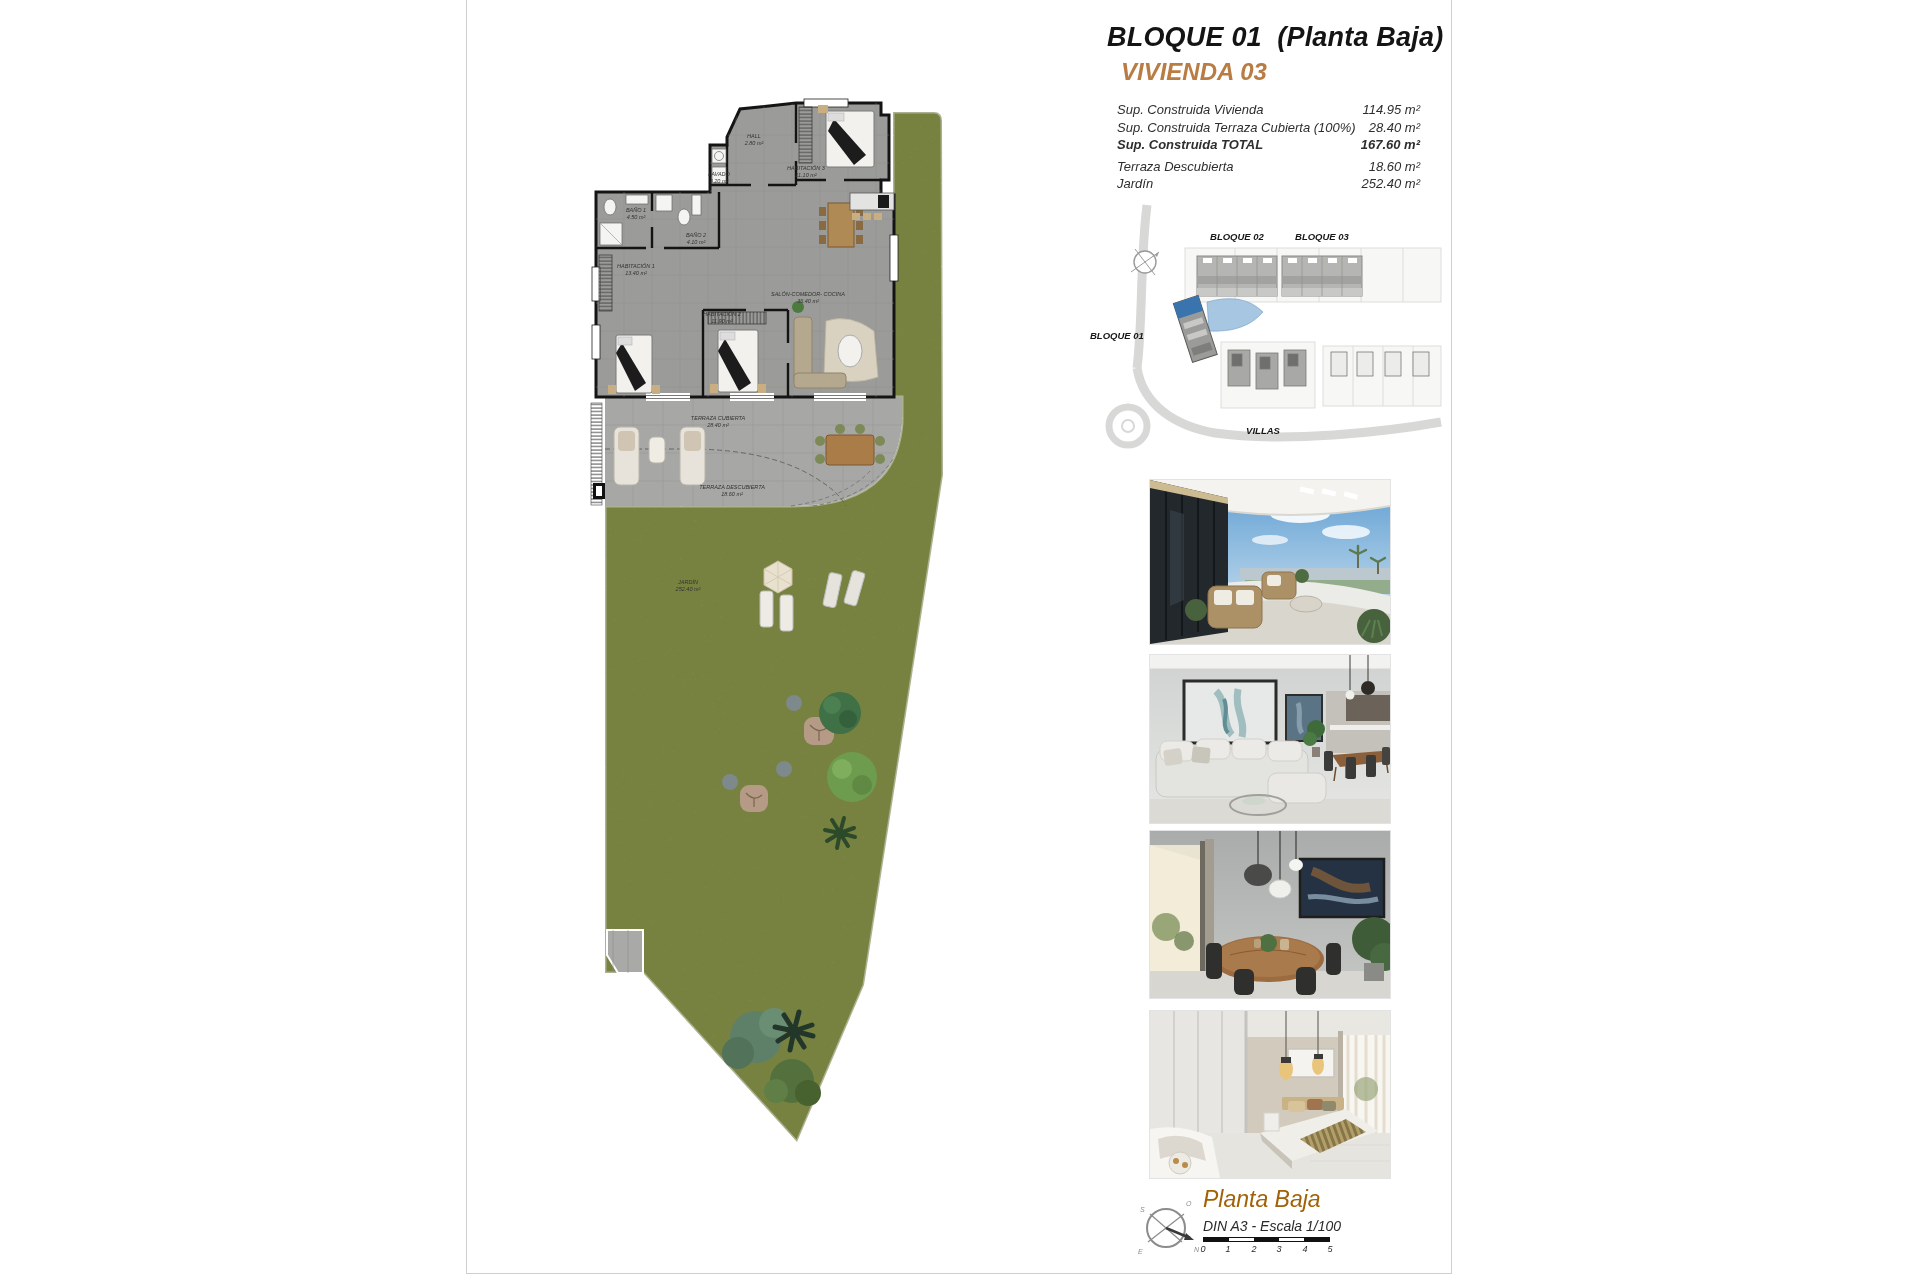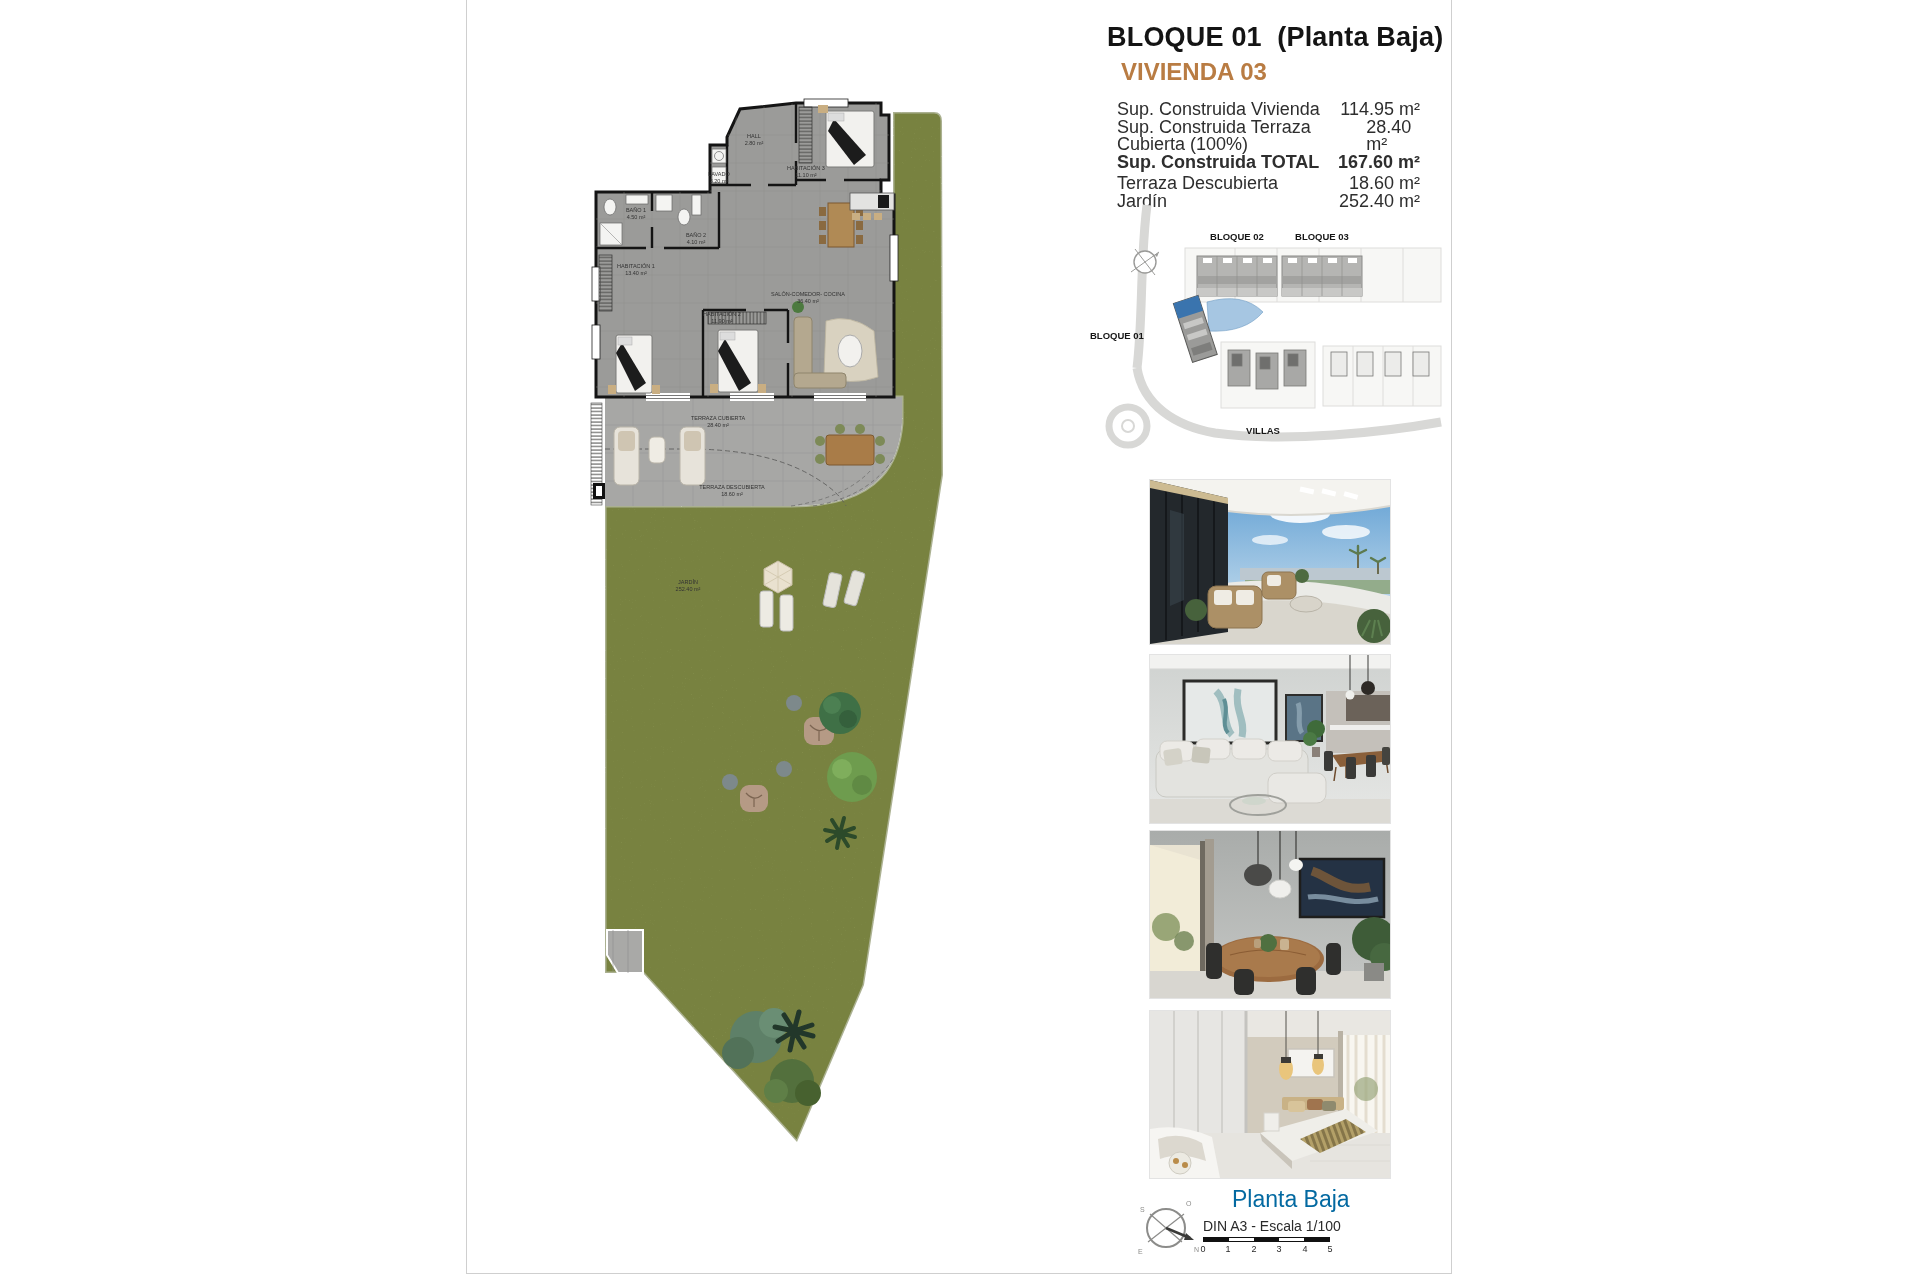--- a/index.html
+++ b/index.html
@@ -5,45 +5,45 @@
   html,body{margin:0;padding:0;background:#fff;}
   body{width:1920px;height:1280px;position:relative;overflow:hidden;
        font-family:"Liberation Sans",sans-serif;color:#222;}
   .abs{position:absolute;}
   .vline{position:absolute;top:0;height:1274px;width:1px;background:#cfcfcf;}
   .hline{position:absolute;height:1px;background:#cfcfcf;}
   
   .title{position:absolute;left:1107px;top:22px;font-size:27px;font-weight:700;
          color:#141414;white-space:pre;letter-spacing:.2px;}
   .subtitle{position:absolute;left:1107px;top:58px;font-size:24px;font-weight:700;margin-left:14px;}
-  .specs{position:absolute;left:1117px;top:101px;width:303px;font-size:18px;color:#2e2e2e;}
+  .specs{position:absolute;left:1117px;top:101px;width:303px;font-size:13px;color:#2e2e2e;}
   .spec-row{display:flex;justify-content:space-between;line-height:17.5px;}
   .spec-row.gap{margin-top:4px;}
   .spec-row.bold{font-weight:700;text-align:center;}
   .photo{position:absolute;left:1150px;width:240px;background:#eee;outline:1px solid #e3e3e3;}
   .photo svg{display:block;width:100%;height:100%;}
   
   .rlabel{position:absolute;transform:translate(-50%,0);text-align:center;
           font-size:5.5px;line-height:1.2;color:#333;white-space:nowrap;}
   .rlabel span{display:block;}
   
-  .f-title{position:absolute;left:1203px;top:1186px;font-size:23px;color:#0369a1;margin-left:29px;}
+  .f-title{position:absolute;left:1203px;top:1186px;font-size:23px;color:#a16207;}
   .f-scale{position:absolute;left:1203px;top:1218px;font-size:14px;color:#2a2a2a;}
   .scalebar{position:absolute;left:1203px;top:1237px;width:127px;height:5px;display:flex;
             border:1px solid #111;box-sizing:border-box;}
   .scalebar span{flex:1;height:100%;}
   .scalebar span:nth-child(odd){background:#111;}
   .scalebar span:nth-child(even){background:#fff;}
   .ticks{position:absolute;left:1203px;top:1244px;width:127px;height:12px;font-size:9px;color:#2a2a2a;}
   .ticks span{position:absolute;transform:translateX(-50%);}
 </style>
 </head>
 <body>
 
-<div class="abs" style="left:0;top:0;width:1905px;height:1280px;">
+<div class="abs" style="left:0;top:0;width:1905px;height:1280px;font-style:italic;">
 
   <div class="vline" style="left:466px;"></div>
   <div class="vline" style="left:1451px;"></div>
   <div class="hline" style="left:466px;top:1273px;width:986px;"></div>
 
   <div class="abs" style="left:588px;top:85px;width:362px;height:1062px;">
     <svg viewBox="0 0 362 1062" width="362" height="1062">
       <defs>
         <filter id="grain" x="-2%" y="-2%" width="104%" height="104%">
           <feTurbulence type="fractalNoise" baseFrequency="0.9" numOctaves="2"></feTurbulence>

